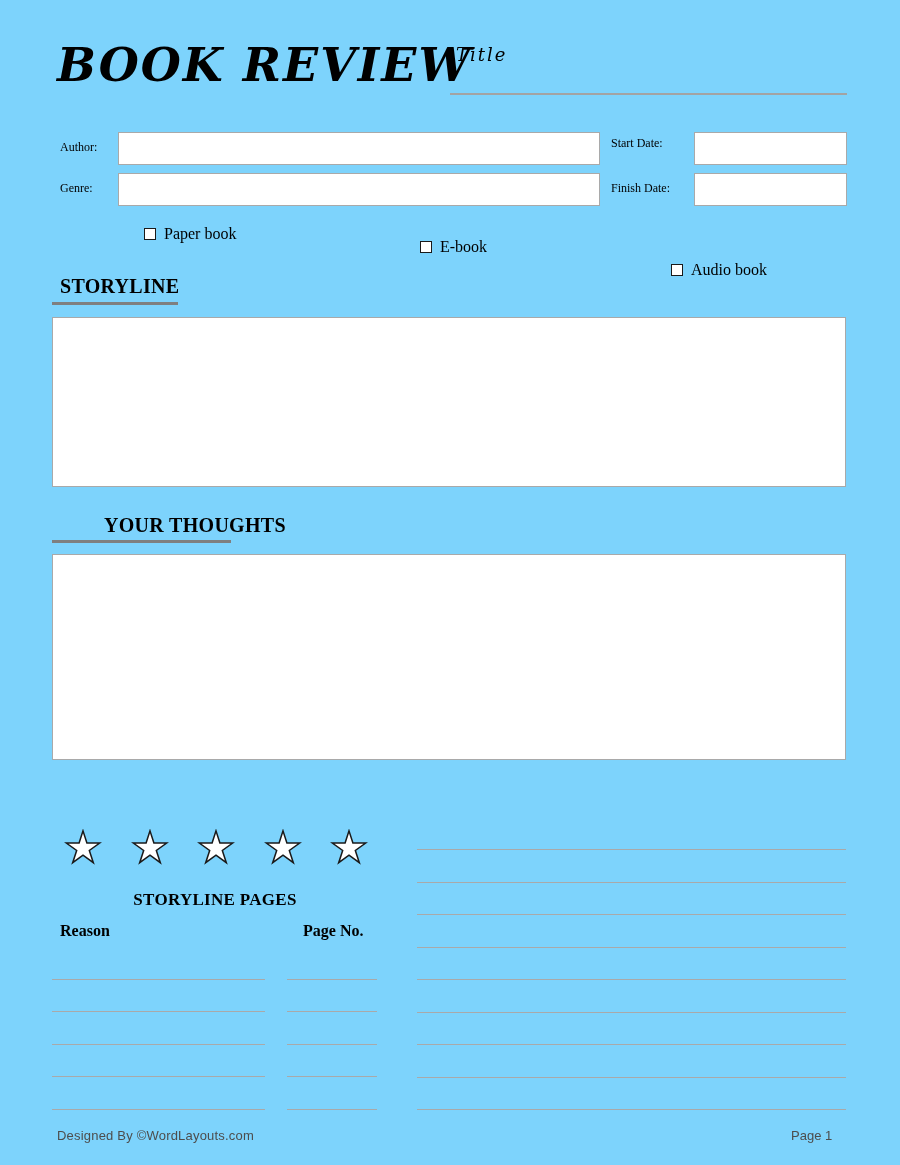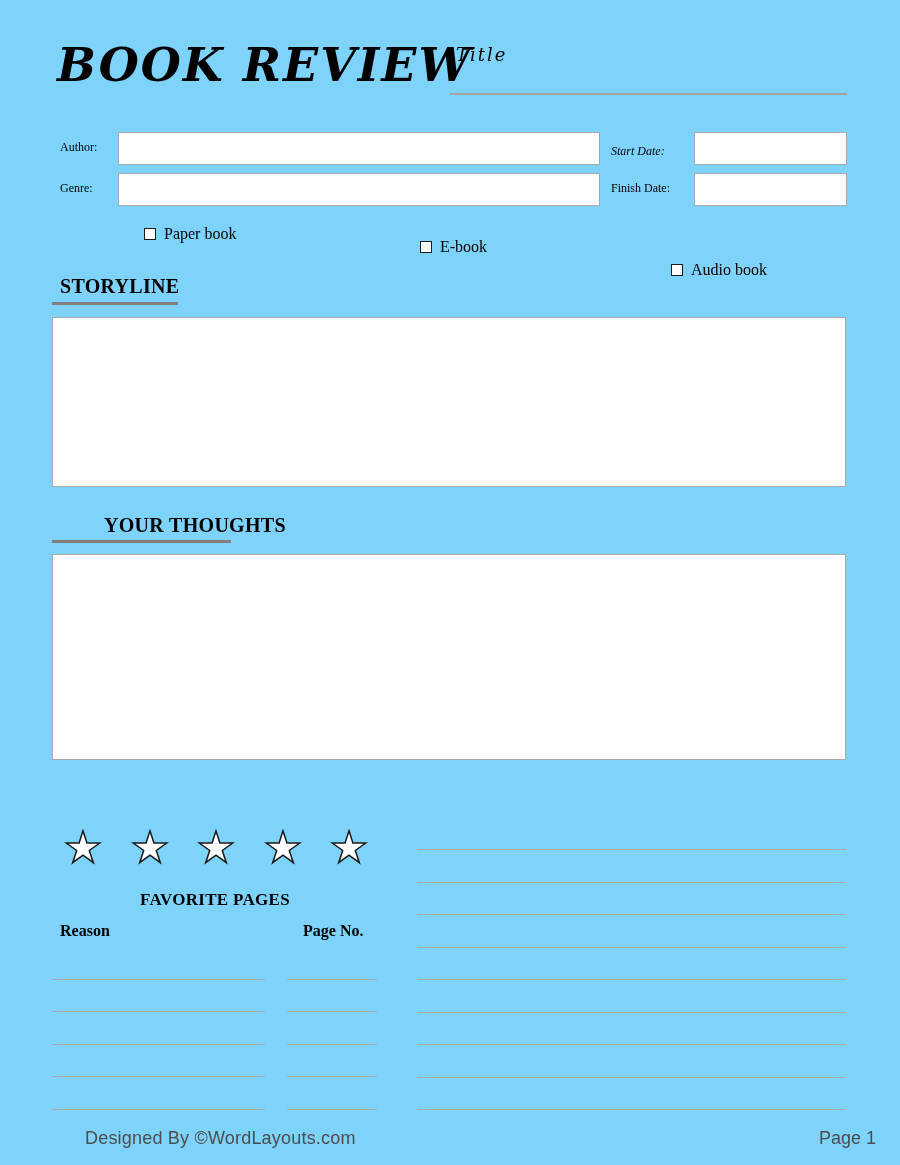--- a/index.html
+++ b/index.html
@@ -21,21 +21,21 @@
     font-family:"DejaVu Serif", serif; font-style:italic;
     font-size:18px; letter-spacing:2px;
   }
   .title-line { left:450px; top:93px; width:397px; height:2px; background:#a3a3a3; }
 
   
   .field-label { font-size:12px; white-space:nowrap; }
   .field-box { border:1.5px solid #a9a9a9; background:#fff; }
   .lbl-author { left:60px; top:140px; }
   .box-author { left:118px; top:132px; width:482px; height:33px; }
-  .lbl-start  { left:611px; top:144px;font-style:italic; }
+  .lbl-start  { left:611px; top:136px; }
   .box-start  { left:694px; top:132px; width:153px; height:33px; }
   .lbl-genre  { left:60px; top:181px; }
   .box-genre  { left:118px; top:173px; width:482px; height:33px; }
   .lbl-finish { left:611px; top:181px; }
   .box-finish { left:694px; top:173px; width:153px; height:33px; }
   .field-box .value { display:block; padding:6px 8px; font-size:16px; }
 
   
   .cb-item { display:flex; align-items:center; gap:8px; font-size:16px; cursor:default; }
   .cb-paper { left:144px; top:225px; }
@@ -71,22 +71,22 @@
   .lines { display:block; }
   .lines .write-line { height:32.5px; border-bottom:1.5px solid #a9a9a9; }
   .reason-lines { left:52px; top:947px; width:213px; }
   .pageno-lines { left:287px; top:947px; width:90px; }
 
   
   .quote-heading { left:425px; top:789px; font-weight:700; font-size:20px; letter-spacing:0.3px; }
   .quote-lines { left:417px; top:817.5px; width:429px; }
 
   
-  .footer-text { font-family:"Liberation Sans", sans-serif; font-size:18px;
-    color:#4d4d4d; white-space:nowrap;margin-left:28px; }
+  .footer-text { font-family:"Liberation Sans", sans-serif; font-size:13px;
+    color:#4d4d4d; white-space:nowrap; }
   .footer-credit { left:57px; top:1128px; letter-spacing:0.2px; }
   .footer-page { left:791px; top:1128px; }
 </style>
 </head>
 <body>
 
 <div class="page">
 
   <h1 class="abs doc-title">BOOK REVIEW</h1>
   <div class="abs title-field-label">Title</div>
@@ -145,21 +145,21 @@
       <polygon points="20,1.5 24.11,14.34 37.59,14.28 26.66,22.16 30.87,34.97 20,27 9.13,34.97 13.34,22.16 2.41,14.28 15.89,14.34" fill="#ffffff" stroke="#1a1a1a" stroke-width="1.6" stroke-linejoin="miter"></polygon>
     </svg>
       <svg class="star" viewBox="0 0 40 38" xmlns="http://www.w3.org/2000/svg">
       <polygon points="20,1.5 24.11,14.34 37.59,14.28 26.66,22.16 30.87,34.97 20,27 9.13,34.97 13.34,22.16 2.41,14.28 15.89,14.34" fill="#ffffff" stroke="#1a1a1a" stroke-width="1.6" stroke-linejoin="miter"></polygon>
     </svg>
       <svg class="star" viewBox="0 0 40 38" xmlns="http://www.w3.org/2000/svg">
       <polygon points="20,1.5 24.11,14.34 37.59,14.28 26.66,22.16 30.87,34.97 20,27 9.13,34.97 13.34,22.16 2.41,14.28 15.89,14.34" fill="#ffffff" stroke="#1a1a1a" stroke-width="1.6" stroke-linejoin="miter"></polygon>
     </svg>
     </div>
 
-  <div class="abs ip-heading">FAVORITE PAGES</div>
+  <div class="abs ip-heading">STORYLINE PAGES</div>
   <div class="abs col-label lbl-reason">Reason</div>
   <div class="abs col-label lbl-pageno">Page No.</div>
   <div class="abs lines reason-lines">
     <div class="write-line"></div>
   <div class="write-line"></div>
       <div class="write-line"></div>
       <div class="write-line"></div>
       <div class="write-line"></div>
     </div>
   <div class="abs lines pageno-lines">

